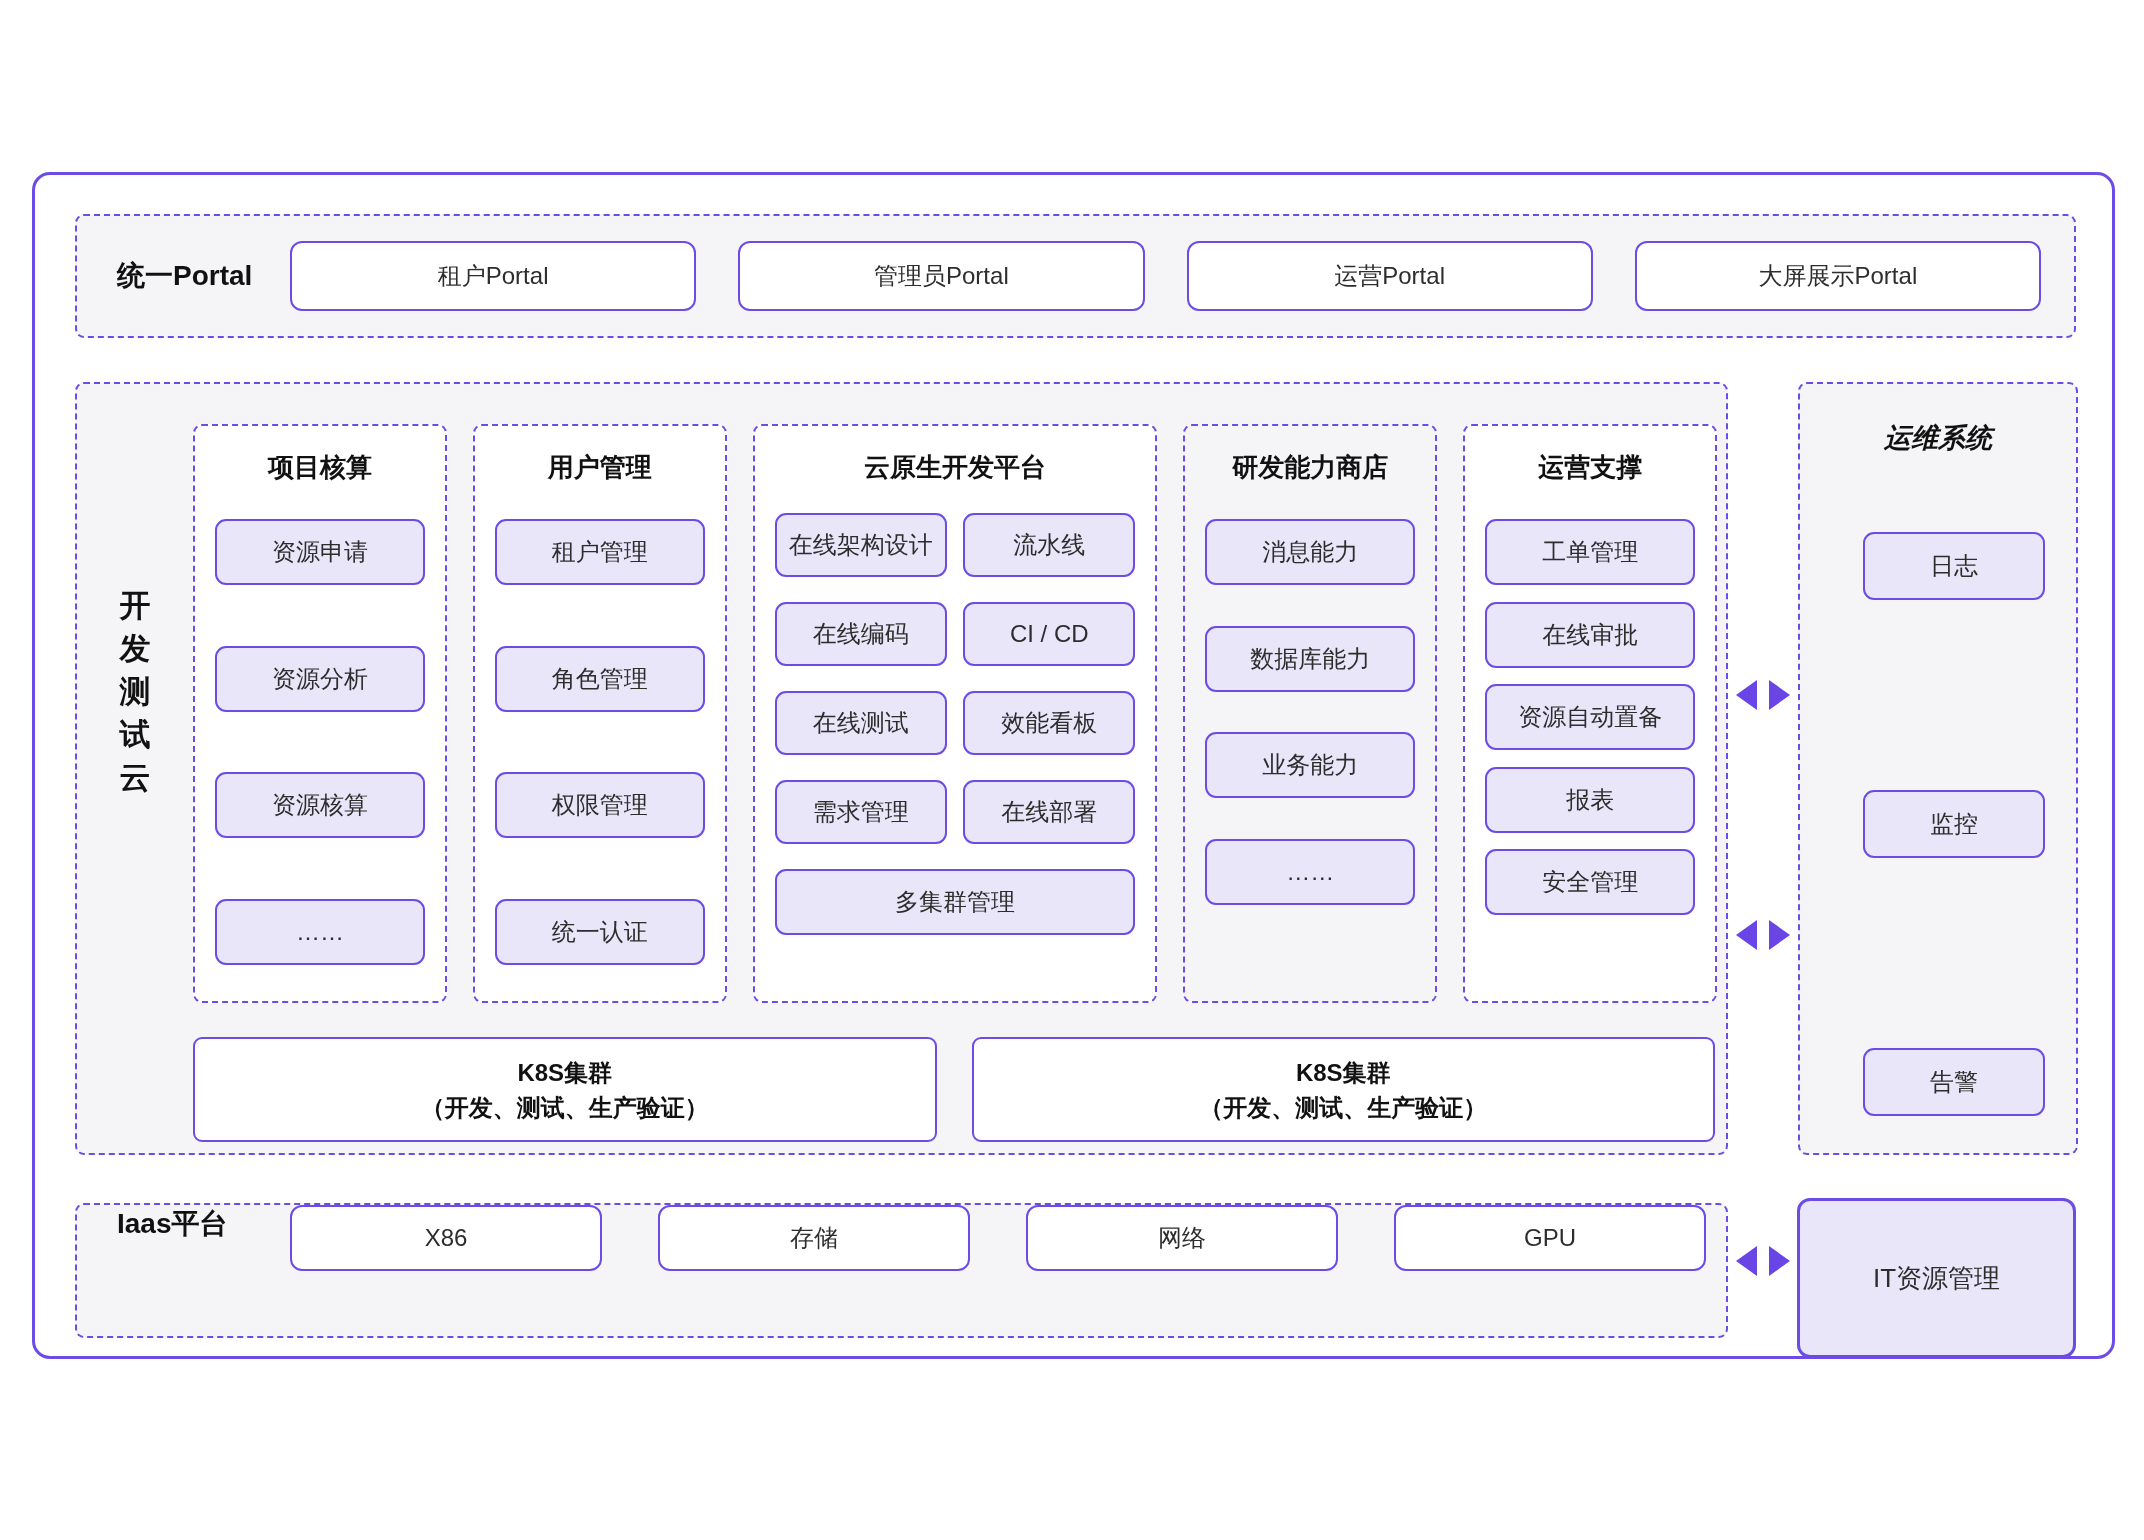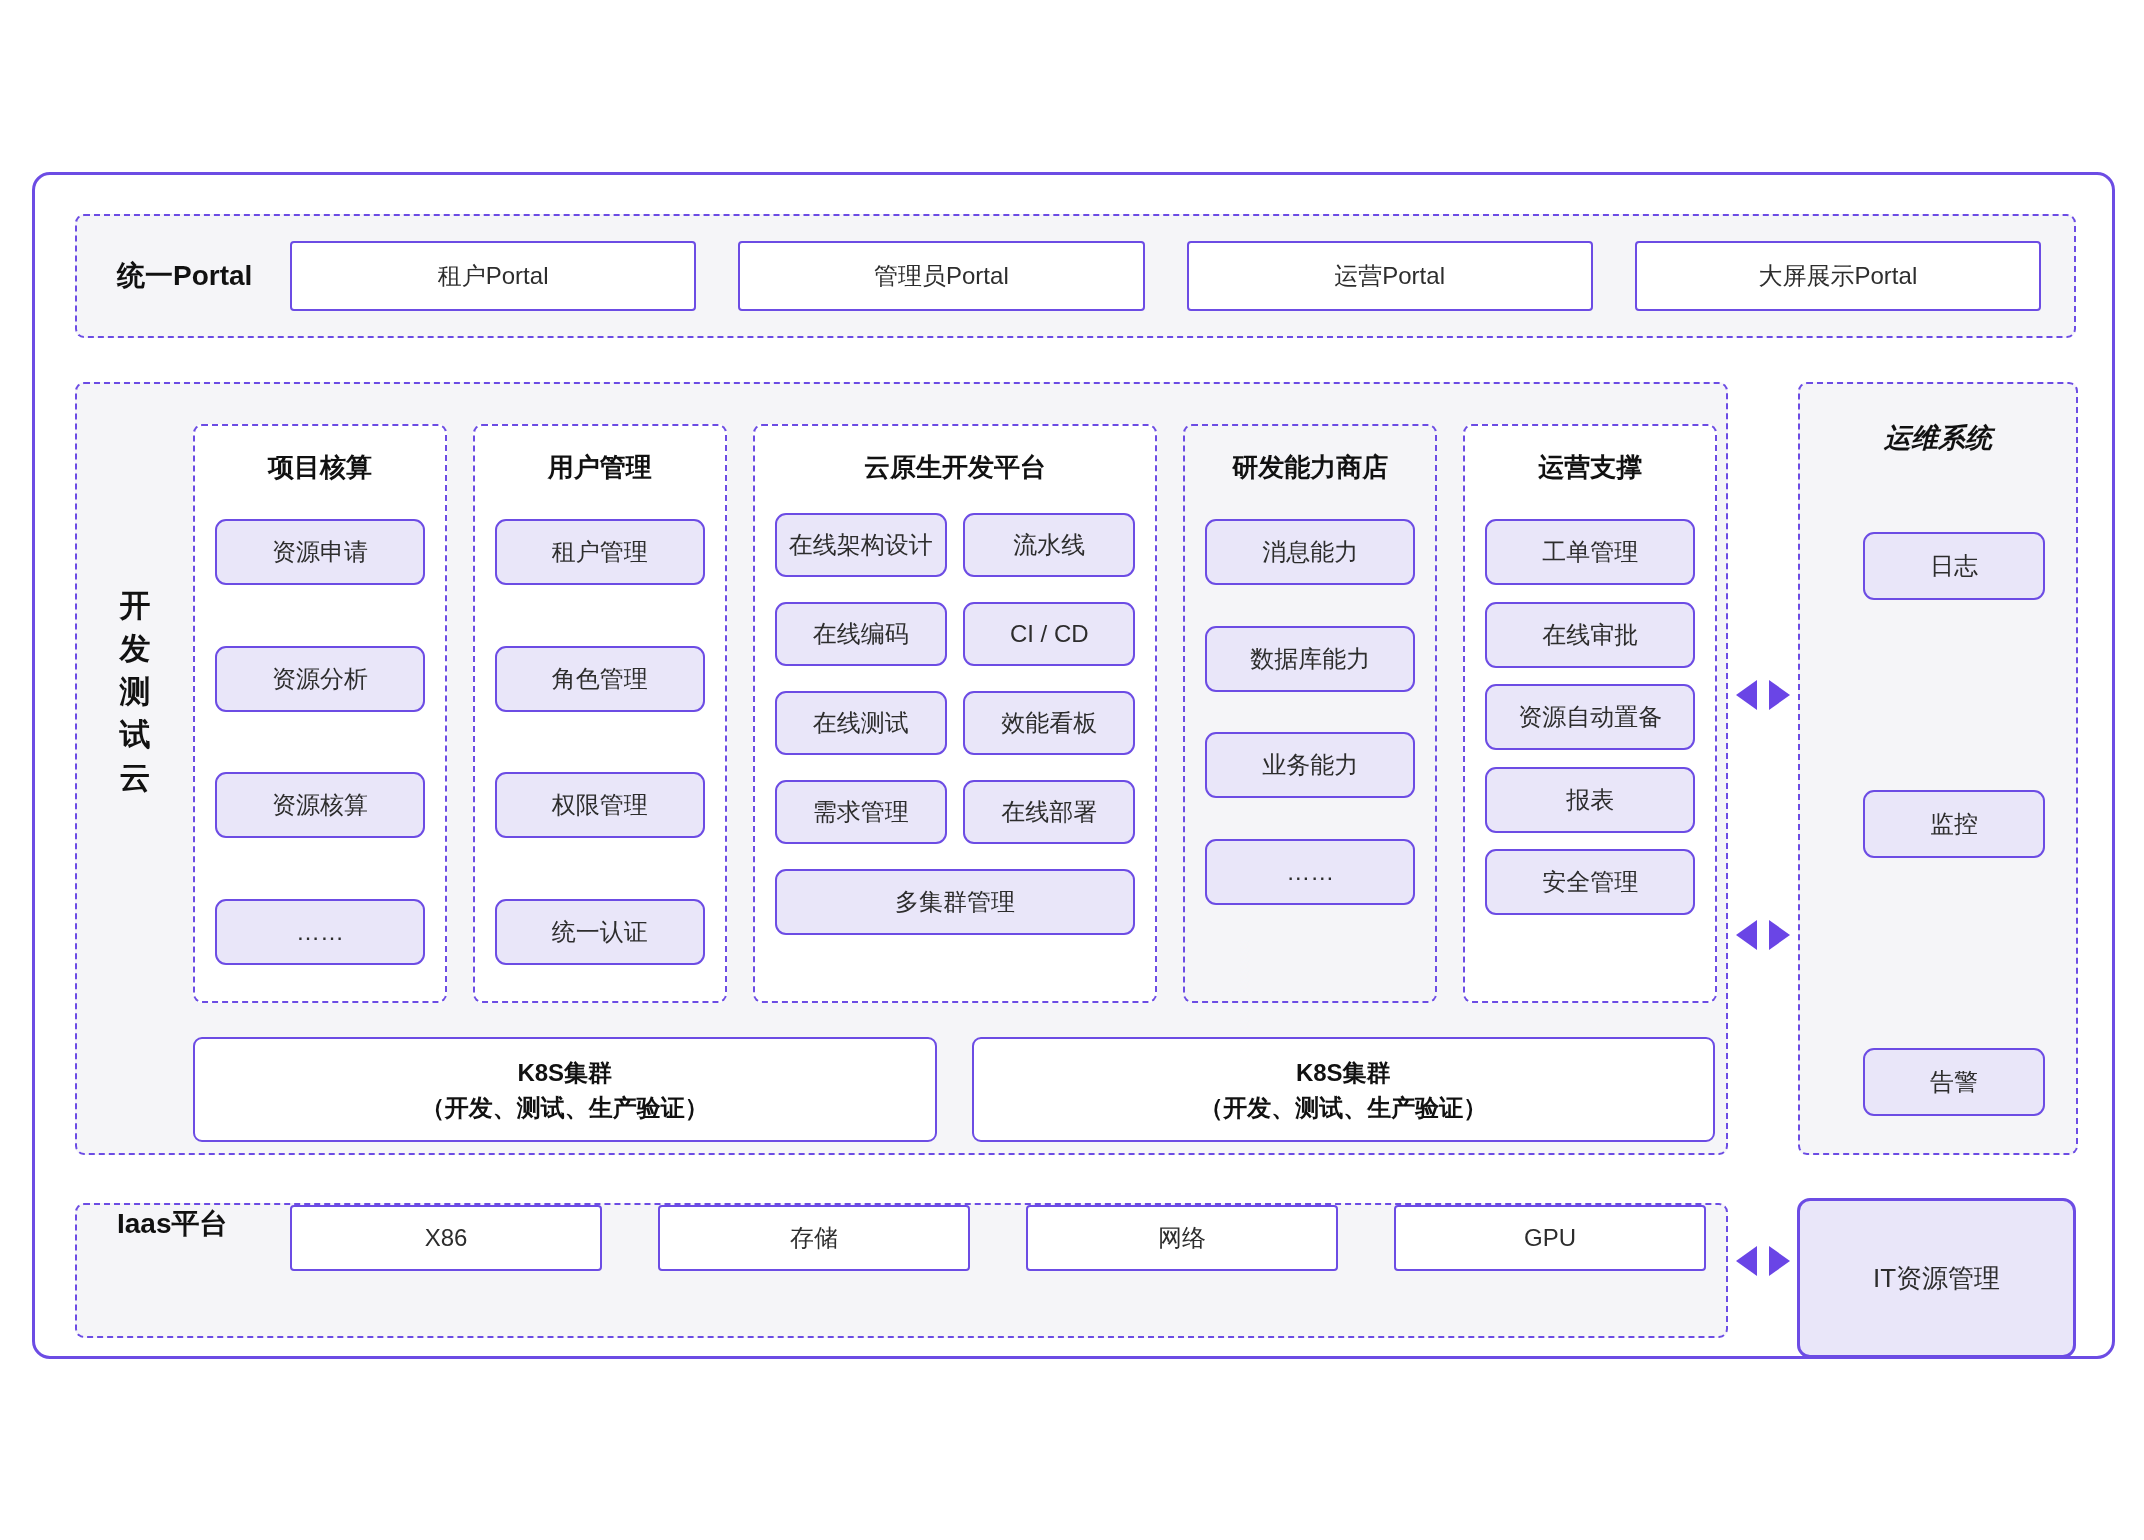--- a/index.html
+++ b/index.html
@@ -31,21 +31,21 @@
     font-weight:700; font-size:28px; color:#111;
     flex:0 0 213px; padding-left:40px; box-sizing:border-box; white-space:nowrap;
   }
 
   
   .hrow { flex:1; display:flex; gap:42px; align-items:center; box-sizing:border-box; }
   .portal-row { padding-right:33px; }
   .iaas-row   { padding-right:20px; gap:56px; }
   .wbox {
     flex:1; height:70px; background:#ffffff;
-    border:2px solid #6C4CE4; border-radius:4px; box-sizing:border-box;
+    border:2px solid #6C4CE4; border-radius:12px; box-sizing:border-box;
     display:flex; align-items:center; justify-content:center;
     font-size:24px; color:#2d2d2d;
   }
   .iaas-row .wbox { height:66px; }
 
   
   .v-label {
     position:absolute; left:0; top:200px; width:116px;
     display:flex; flex-direction:column; align-items:center;
   }

